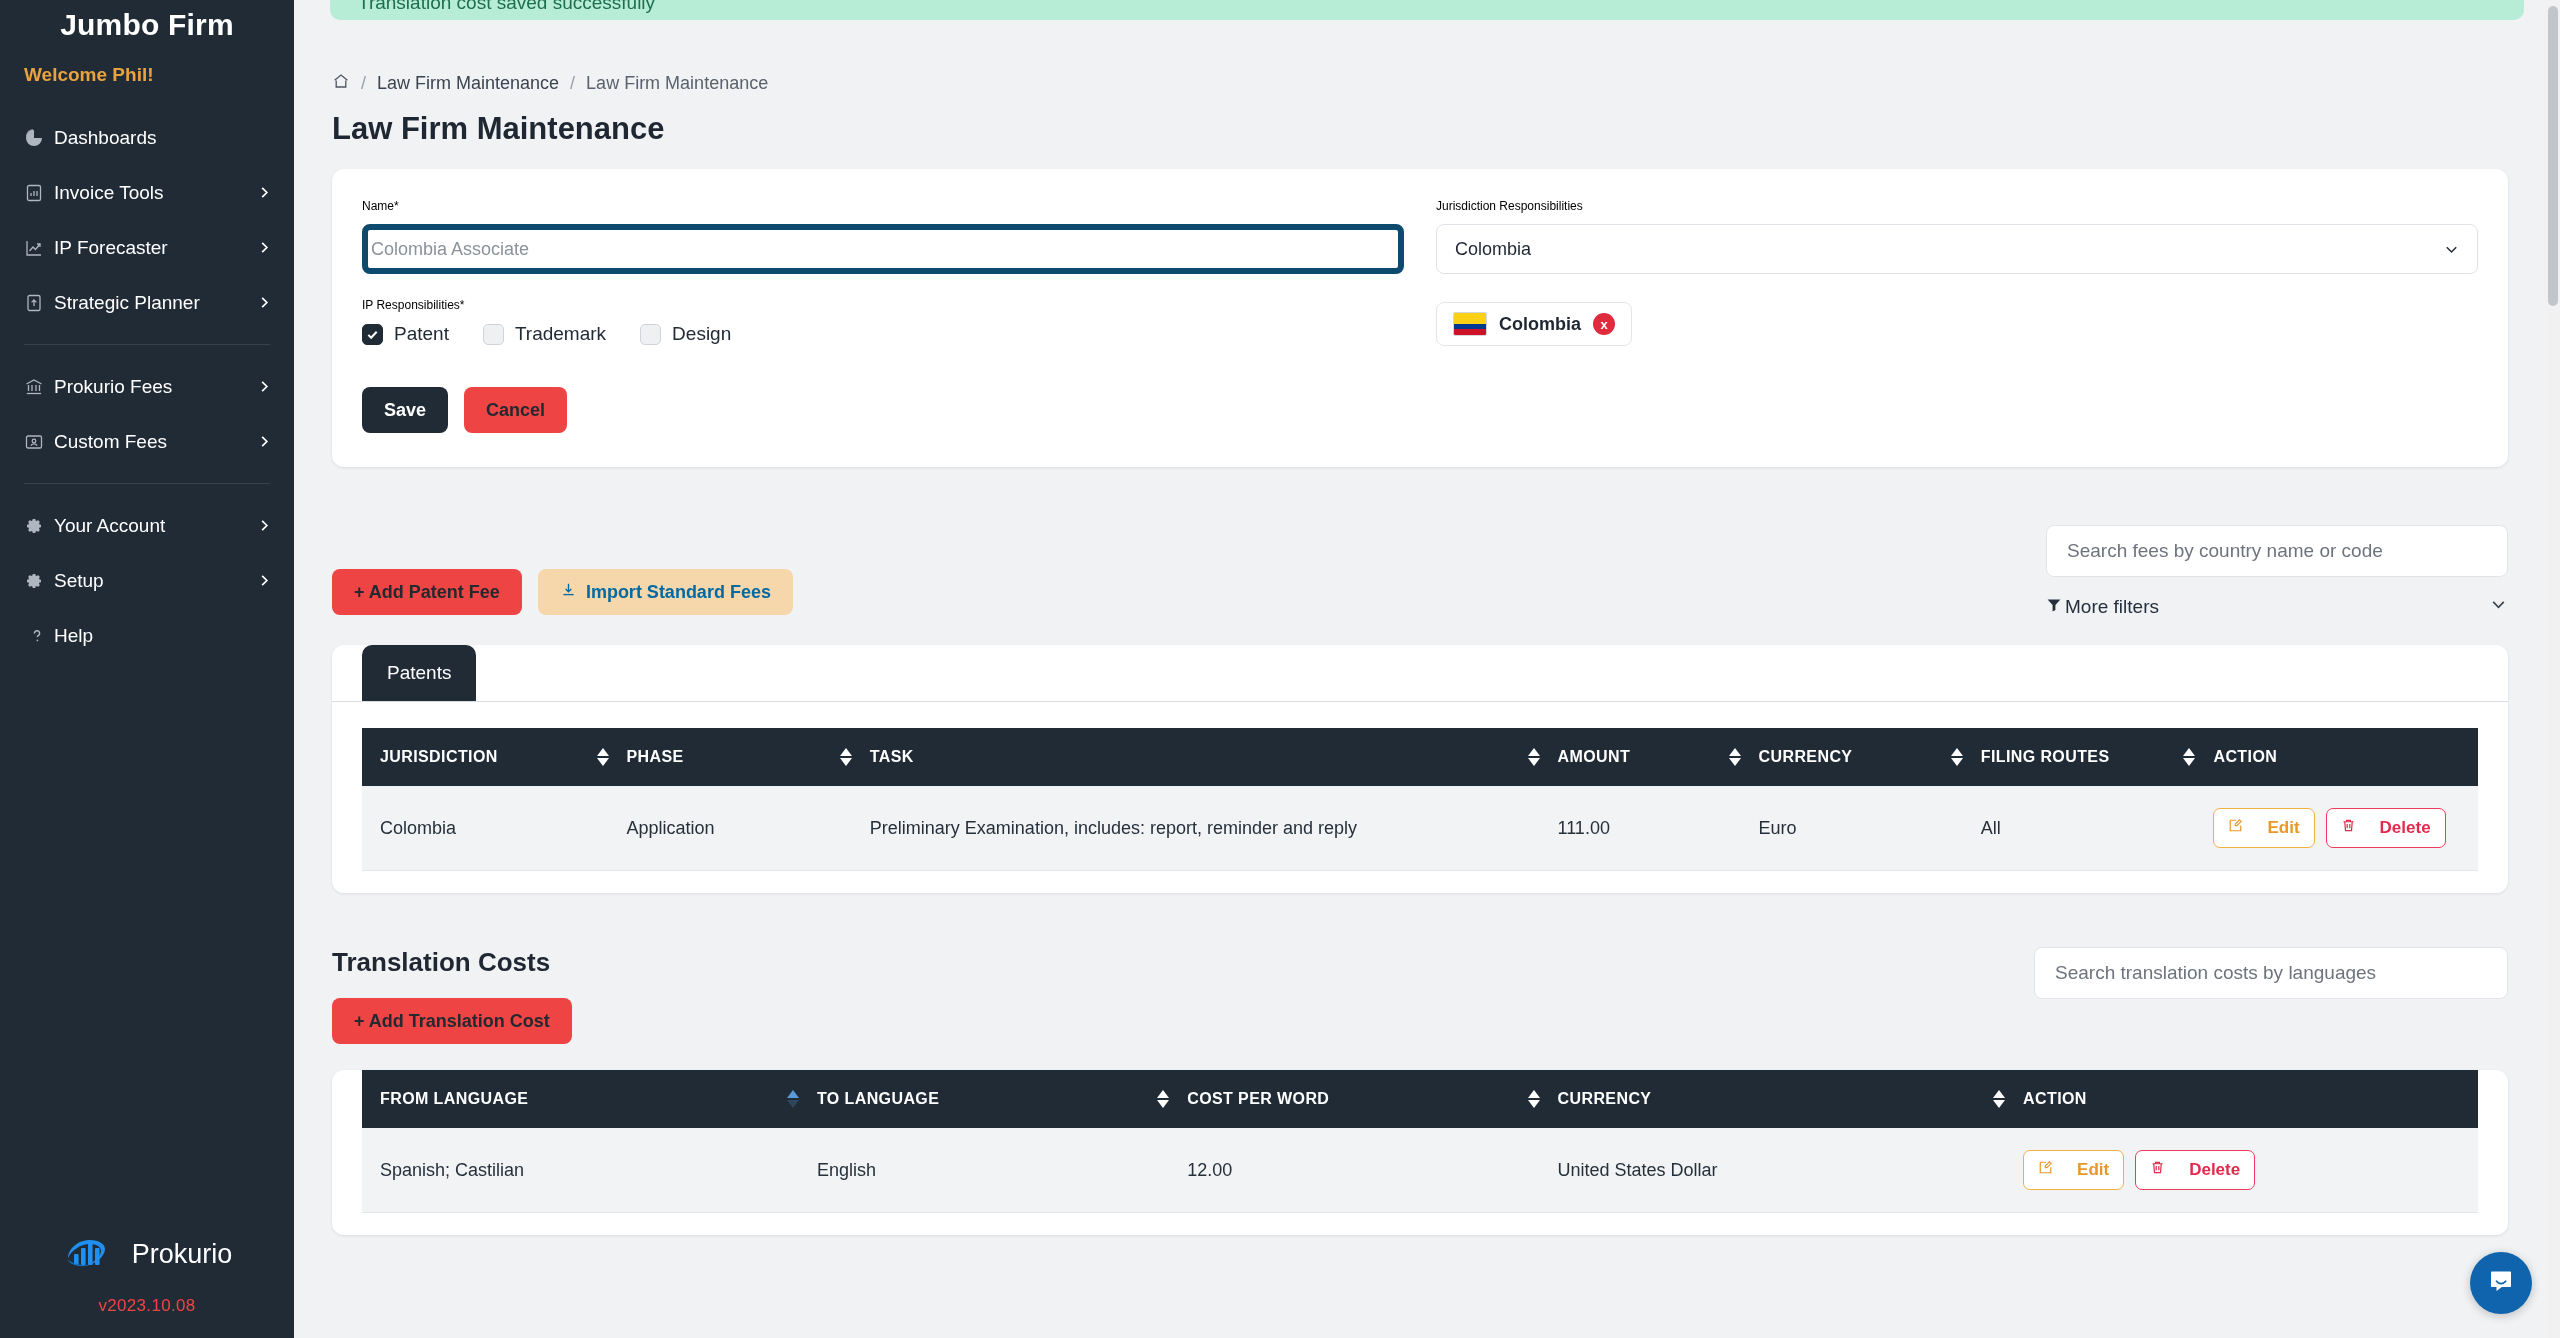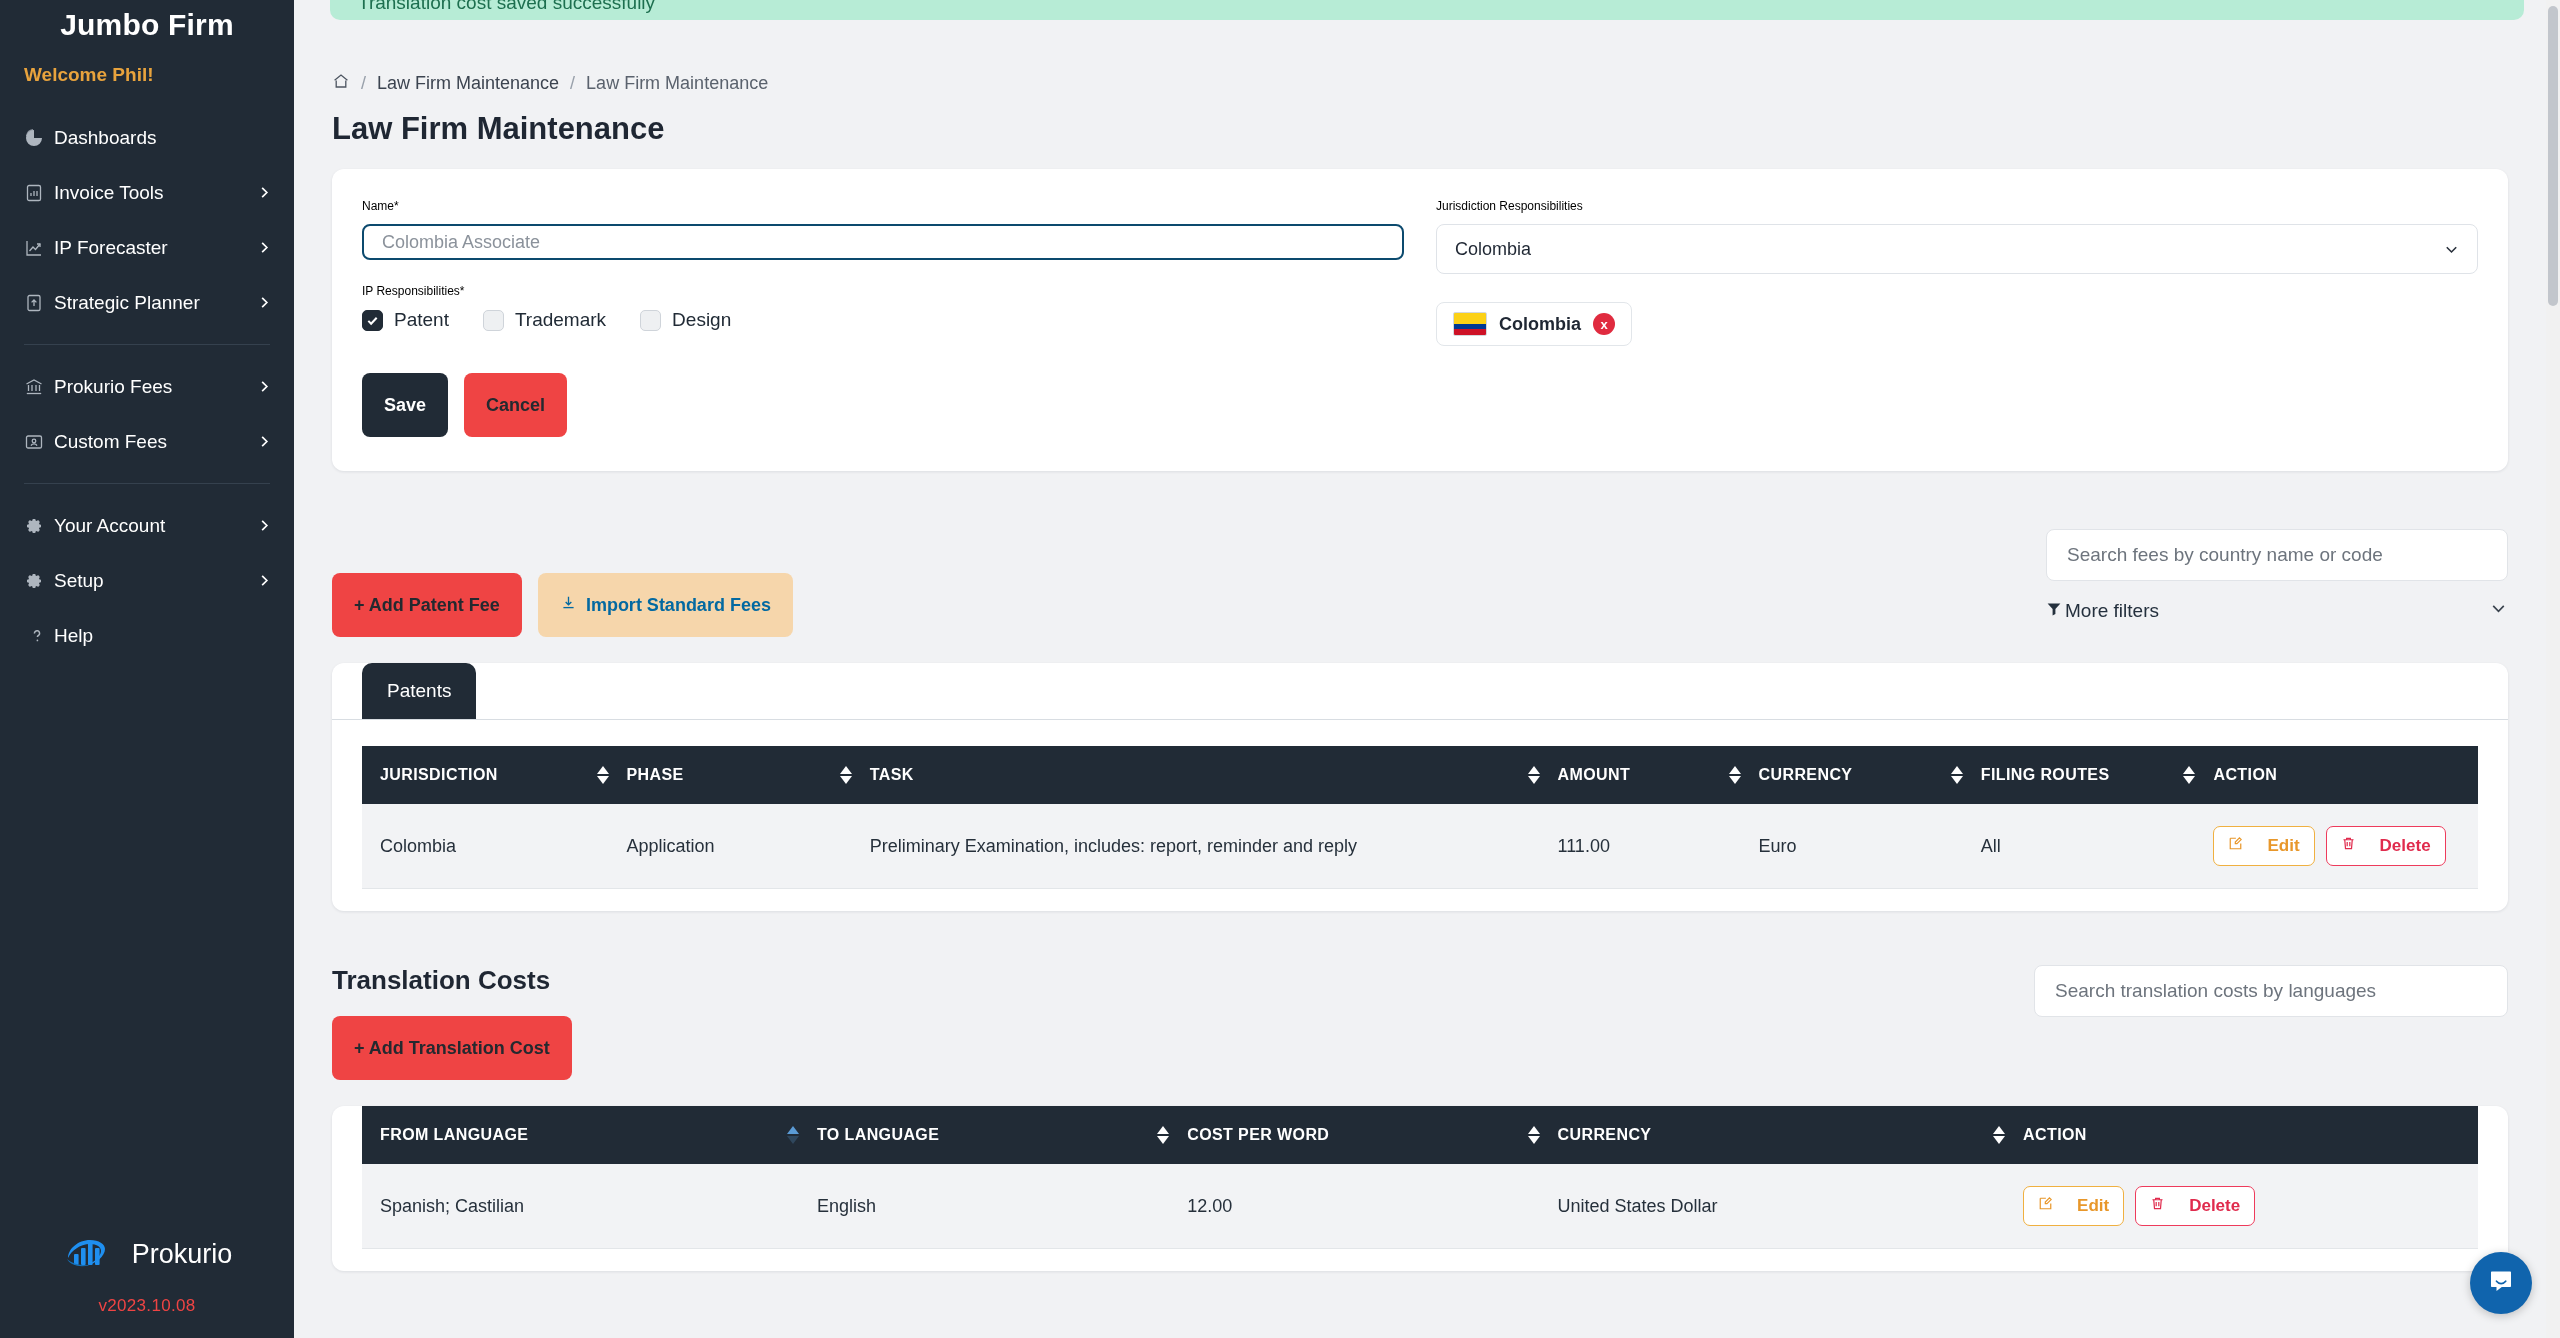--- a/index.html
+++ b/index.html
@@ -97,24 +97,24 @@
     border-radius: 12px;
     box-shadow: 0 1px 3px rgba(16,24,40,.09);
     padding: 30px 30px 34px 30px;
   }
   .card-title { font-size: 24px; font-weight: bold; color: #1f2733; margin-bottom: 32px; }
 
   .form-grid { display: flex; gap: 32px; }
   .col { flex: 1 1 50%; }
   .fld-label { font-size: 12px; color: #000000; margin-bottom: 11px; }
   .text-input {
-    width: 100%; height: 36px;
-    border: 2px solid #0c4a6e;
+    width: 100%; height: 50px;
+    border: 6px solid #0c4a6e;
     border-radius: 8px;
-    padding: 0 18px;
+    padding: 0 3px;
     font-size: 18px; color: #1f2733;
     font-family: "Liberation Sans", sans-serif;
     background: #fff;
     outline: none;
   }
   .text-input::placeholder { color: #8b929b; }
   .select-wrap { position: relative; }
   .select-box {
     width: 100%; height: 50px;
     border: 1px solid #dfe3e8; border-radius: 8px;
@@ -139,21 +139,21 @@
   .box.checked { background: #212b36; border-color: #212b36; }
   .box.checked svg { display: block; }
   .chk-label { font-size: 19px; color: #212b36; }
 
   .btn-row { display: flex; gap: 16px; margin-top: 42px; }
   .btn {
     border: none; border-radius: 8px;
     font-size: 18px; font-weight: bold;
     font-family: "Liberation Sans", sans-serif;
     cursor: pointer;
-    padding: 0 22px; height: 64px;
+    padding: 0 22px; height: 46px;
     display: inline-flex; align-items: center; justify-content: center; gap: 9px;
   }
   .btn-dark { background: #212b36; color: #ffffff; }
   .btn-amber { background: #ef4444; color: #24292f; }
   .btn-amber-soft { background: #f6d6ab; color: #0369a1; }
 
   .chip {
     display: inline-flex; align-items: center; gap: 12px;
     border: 1px solid #e2e6ea; border-radius: 8px;
     background: #fff;

